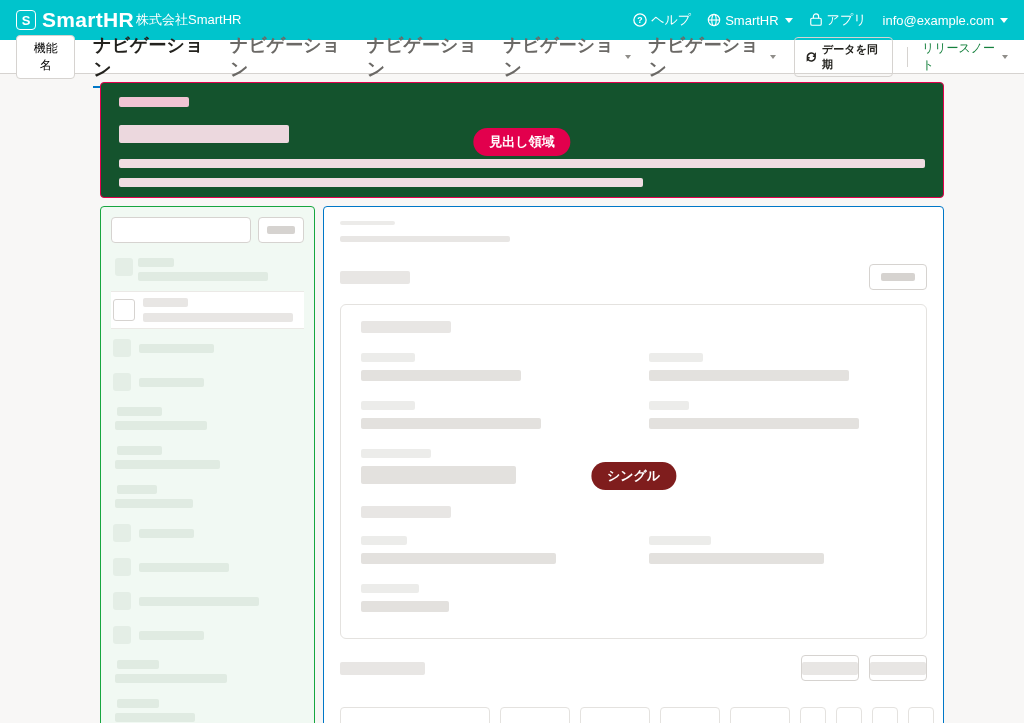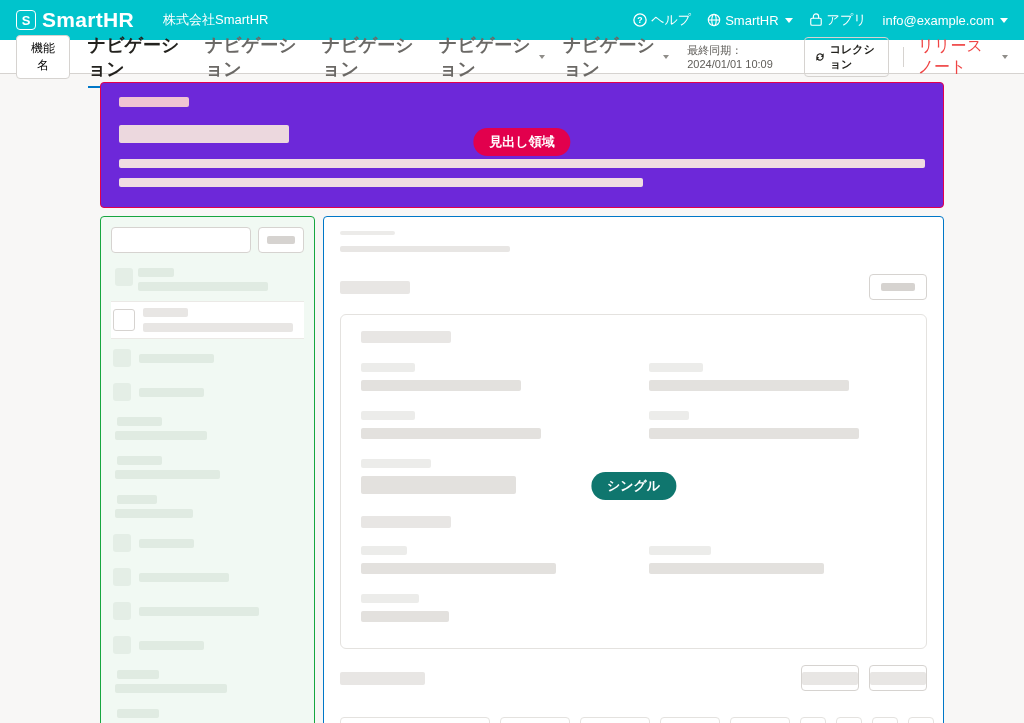--- a/index.html
+++ b/index.html
@@ -1,38 +1,38 @@
 <!DOCTYPE html>
 <html><head>
 <meta charset="utf-8">
 <style>
 *{box-sizing:border-box;margin:0;padding:0}
 body{font-family:-apple-system,BlinkMacSystemFont,"Hiragino Sans","Hiragino Kaku Gothic ProN",sans-serif;background:#f8f7f6;font-size:13px;color:#23221e;width:1024px;height:723px;overflow:hidden}
 .header{background:#00c4cc;color:#fff;height:40px;display:flex;align-items:center;padding:0 16px}
 .logo-box{display:flex;align-items:center;gap:6px}
 .logo-icon{width:20px;height:20px;border:1.5px solid #fff;border-radius:4px;display:flex;align-items:center;justify-content:center;font-weight:bold;font-size:13px}
 .logo-text{font-weight:bold;font-size:21px;letter-spacing:.3px}
-.company{margin-left:29px;font-size:13px}
+.company{margin-left:2px;font-size:13px}
 .header-right{margin-left:auto;display:flex;align-items:center;gap:16px;font-size:13px}
 .header-item{display:flex;align-items:center;gap:4px;cursor:pointer}
 .icon{width:14px;height:14px;display:inline-block}
 .caret{width:0;height:0;border-left:4px solid transparent;border-right:4px solid transparent;border-top:5px solid currentColor;margin-left:2px}
 .subheader{background:#fff;height:34px;display:flex;align-items:center;padding:0 16px;border-bottom:1px solid #d6d3d0;gap:18px}
 .feature-btn{border:1px solid #d6d3d0;border-radius:4px;padding:4px 12px;font-size:12px;background:#fff;cursor:pointer}
 .nav-item{color:#6b6966;font-size:18px;font-weight:bold;cursor:pointer;padding:7px 0;display:flex;align-items:center;gap:3px}
 .nav-item.active{color:#23221e;border-bottom:2.5px solid #0077c7;padding-bottom:5px}
 .nav-caret{width:0;height:0;border-left:3.5px solid transparent;border-right:3.5px solid transparent;border-top:4.5px solid #8f8d89}
 .sub-right{margin-left:auto;display:flex;align-items:center;gap:14px;font-size:11px;color:#5f5d59}
 .sync-btn{border:1px solid #d6d3d0;border-radius:4px;padding:4px 10px;font-size:11px;display:flex;align-items:center;gap:5px;cursor:pointer;font-weight:bold;color:#23221e}
 .divider{width:1px;height:20px;background:#d6d3d0}
-.release{display:flex;align-items:center;gap:4px;cursor:pointer;font-size:16px;color:#ef4444}
+.release{display:flex;align-items:center;gap:4px;cursor:pointer;font-size:12px;color:#15803d}
 .main{display:flex;flex-direction:column;padding:8px 80px 0 100px;gap:8px}
 .region{border:1.5px solid;border-radius:4px;position:relative}
 .region-label{position:absolute;color:#fff;font-size:13px;font-weight:bold;padding:5px 16px;border-radius:999px;z-index:10;white-space:nowrap}
-.heading-region{border-color:#e2004d;background:#6d28d9;padding:14px 18px 20px}
+.heading-region{border-color:#e2004d;background:#14532d;padding:14px 18px 10px}
 .heading-region .region-label{background:#e2004d;top:45px;left:50%;transform:translateX(-50%)}
 .sk{background:#e8e6e4;border-radius:2px}
 .heading-region .line1{width:70px;height:10px;background:#f0c4d3;margin-bottom:18px;border-radius:2px}
 .heading-region .line2{width:170px;height:18px;background:#ecd8de;margin-bottom:16px;border-radius:2px}
 .heading-region .line3{width:100%;height:9px;background:#f0dce2;margin-bottom:10px;border-radius:2px}
 .heading-region .line4{width:65%;height:9px;background:#f0dce2;border-radius:2px}
 .cols{display:flex;gap:8px;height:530px}
 .collection-region{border-color:#17a640;background:#f1f9f3;width:215px;padding:10px;display:flex;flex-direction:column;gap:9px;overflow:hidden}
 .collection-region .region-label{background:#17a640;top:255px;left:50%;transform:translateX(-50%)}
 .search-row{display:flex;gap:7px}
@@ -42,21 +42,21 @@
 .list{display:flex;flex-direction:column;gap:4px;overflow:hidden}
 .list-item{display:flex;align-items:center;gap:8px;padding:6px 2px}
 .list-item.selected{background:#fff;margin:0 -10px;padding:6px 12px;border-top:1px solid #ebe9e6;border-bottom:1px solid #ebe9e6}
 .list-item.dbl{align-items:flex-start;flex-direction:column;gap:5px;padding-left:4px}
 .list-item.dbl-row{flex-direction:row}
 .li-thumb{width:18px;height:18px;border-radius:3px;background:#e4eee6}
 .list-item.selected .li-thumb{border:1px solid #d6d3d0;width:22px;height:22px;background:#fff}
 .li-txt{height:9px;border-radius:2px;background:#e0ebe2}
 .list-item.selected .li-txt{background:#e8e6e4}
 .single-region{border-color:#0077c7;background:#fff;flex:1;padding:14px 16px 0;overflow:hidden;display:flex;flex-direction:column}
-.single-region .region-label{background:#0f766e;top:255px;left:50%;transform:translateX(-50%)}
+.single-region .region-label{background:#7f1d1d;top:255px;left:50%;transform:translateX(-50%)}
 .single-title{width:55px;height:10px;background:#ecebe9;margin-bottom:11px;border-radius:2px}
 .single-sub{width:170px;height:16px;background:#e8e6e4;margin-bottom:22px;border-radius:2px}
 .section-head{display:flex;align-items:center;justify-content:space-between;margin-bottom:14px}
 .section-head .sk{width:70px;height:13px;background:#e8e6e4}
 .section-btn{width:58px;height:26px;border:1px solid #d6d3d0;border-radius:4px;display:flex;align-items:center;justify-content:center}
 .section-btn .sk{width:34px;height:8px;background:#d6d3d0}
 .card{border:1px solid #e4e2df;border-radius:6px;padding:16px 20px 4px;margin-bottom:16px}
 .card-title{width:90px;height:12px;background:#e8e6e4;margin-bottom:20px;border-radius:2px}
 .card-grid{display:grid;grid-template-columns:1fr 1fr;gap:20px 30px;margin-bottom:22px}
 .field .flabel{height:9px;width:54px;background:#ececea;margin-bottom:8px;border-radius:2px}
@@ -127,27 +127,26 @@
   <span class="nav-item">ナビゲーション</span>
   <span class="nav-item">
       <span>ナビゲーション</span>
       <span class="nav-caret"></span>
     </span>
   <span class="nav-item">
       <span>ナビゲーション</span>
       <span class="nav-caret"></span>
     </span>
   <div class="sub-right">
-    <span><span>最終同期：</span><span>2024/01/01 10:09</span></span>
     <div class="sync-btn">
       <svg class="icon" viewBox="0 0 16 16" fill="none" stroke="currentColor" stroke-width="1.8">
           <path d="M3 8a5 5 0 019-3l1-1v3h-3"></path>
           <path d="M13 8a5 5 0 01-9 3l-1 1V9h3"></path>
         </svg>
-      <span>コレクション</span>
+      <span>データを同期</span>
     </div>
     <div class="divider"></div>
     <div class="release">
       <span>リリースノート</span>
       <span class="nav-caret"></span>
     </div>
   </div>
 </div>
 
 <div class="main">

